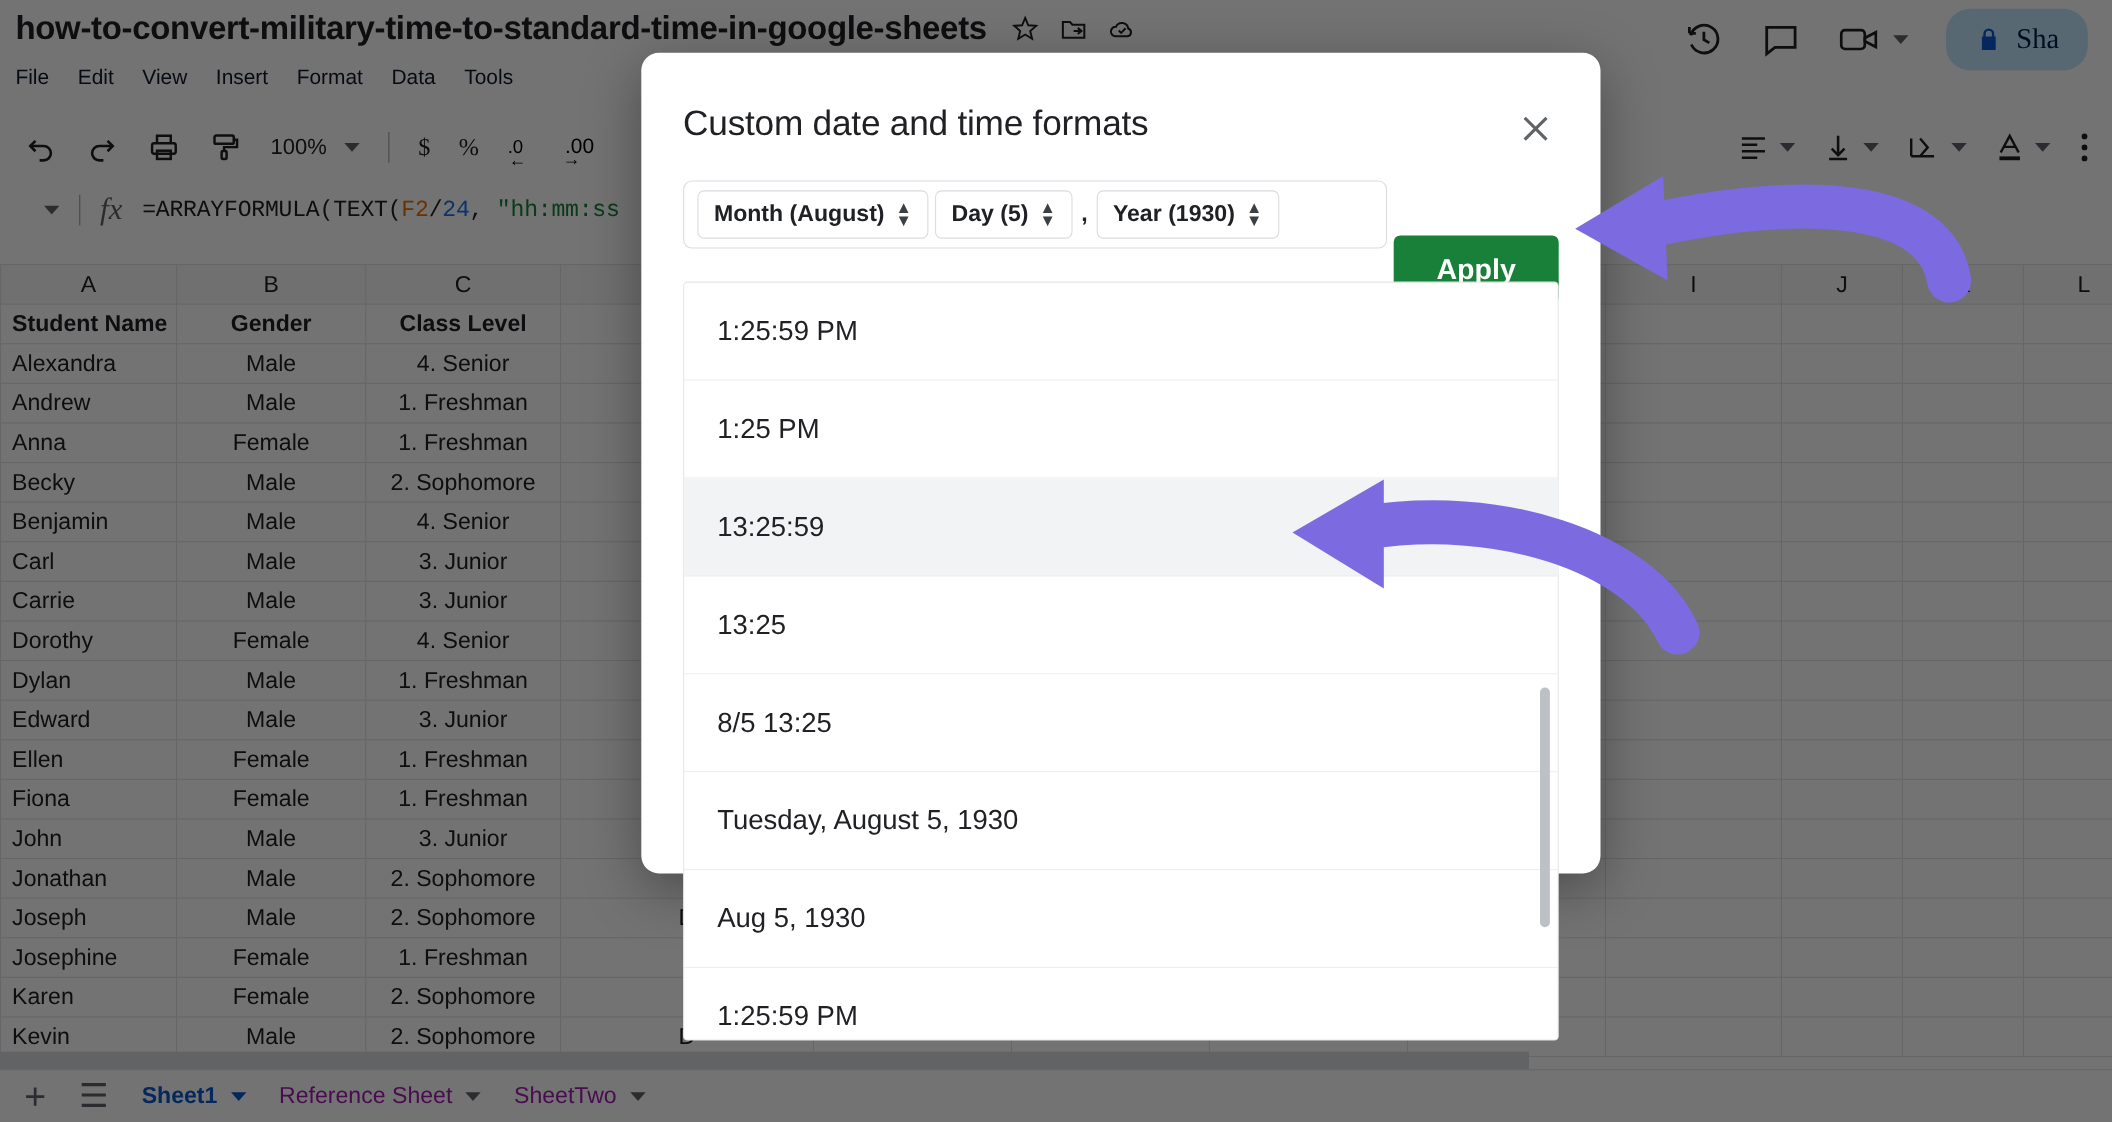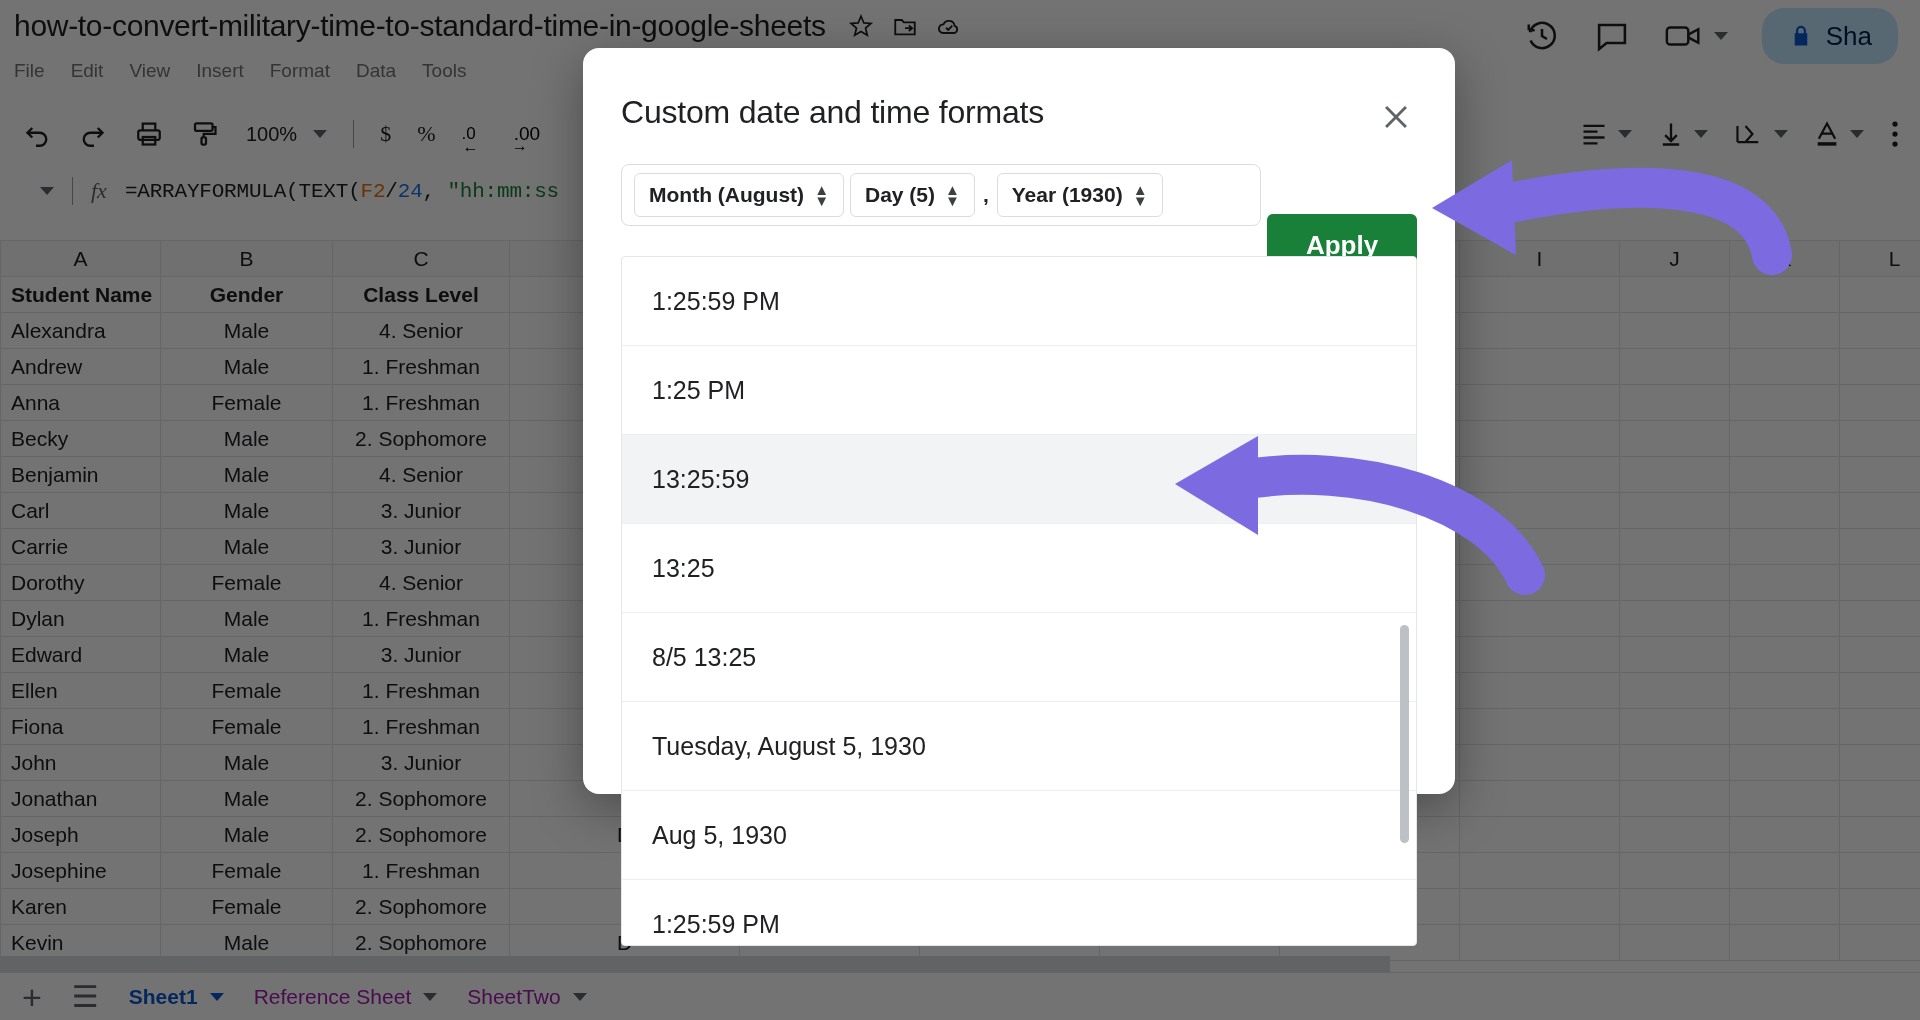--- a/index.html
+++ b/index.html
@@ -21,50 +21,50 @@
     z-index: 40; pointer-events: none;
   }
 
   
   .title-row {
     position: absolute; left: 0; top: 0; width: 1920px; height: 52px;
     display: flex; align-items: center; padding-left: 14px;
   }
   .doc-title {
     font-size: 30px; color: #202124; letter-spacing: -0.3px;
-    white-space: nowrap; font-weight: 400;
+    white-space: nowrap; font-weight: 700;
   }
   .title-icons { display: flex; align-items: center; gap: 18px; margin-left: 22px; }
   .ticon { width: 26px; height: 26px; display: block; }
 
   
   .menu-row {
     position: absolute; left: 0; top: 52px; width: 1920px; height: 38px;
     display: flex; align-items: center; padding-left: 14px; gap: 26px;
   }
-  .menu-item { font-size: 19px; color: #737373; white-space: nowrap; }
+  .menu-item { font-size: 19px; color: #0f172a; white-space: nowrap; }
 
   
   .toolbar-row {
     position: absolute; left: 0; top: 108px; width: 1920px; height: 52px;
     display: flex; align-items: center; padding-left: 22px; gap: 26px;
   }
   .tbtn { display: flex; align-items: center; justify-content: center; height: 34px; }
   .tbtn svg { display: block; }
   .zoom-box { display: flex; align-items: center; gap: 16px; font-size: 20px; color: #202124; }
   .tb-sep { width: 1px; height: 28px; background: #9aa0a6; }
   .tb-text { font-size: 22px; color: #202124; font-family: "Liberation Serif", serif; }
   .tb-sup { font-size: 13px; }
 
   
   .formula-row {
     position: absolute; left: 0; top: 168px; width: 1920px; height: 46px;
     display: flex; align-items: center; gap: 18px; padding-left: 40px;
   }
-  .fx-label { font-style: italic; font-size: 22px; color: #5f6368; font-family: "Liberation Serif", serif; }
+  .fx-label { font-style: italic; font-size: 28px; color: #5f6368; font-family: "Liberation Serif", serif; }
   .formula-text {
     font-family: "Liberation Mono", monospace; font-size: 21px;
     color: #202124; white-space: nowrap; letter-spacing: -0.2px;
   }
   .fm-ref { color: #e8710a; }
   .fm-num { color: #1a73e8; }
   .fm-str { color: #188038; }
 
   
   .grid-wrap { position: absolute; left: 0; top: 240px; width: 1920px; height: 740px; }
@@ -200,21 +200,21 @@
       <svg width="36" height="36" viewBox="0 0 24 24" fill="none" stroke="#202124" stroke-width="1.7">
         <path d="M3.4 4.6h17.2v12.1H8.4l-5 4z"></path>
       </svg>
       <span style="display:flex; align-items:center; gap:10px;">
         <svg width="40" height="34" viewBox="0 0 28 20" fill="none" stroke="#202124" stroke-width="1.7">
           <rect x="2" y="4" width="15" height="12" rx="2.4"></rect>
           <path d="M17 9l7-3.7v9.4L17 11z"></path>
         </svg>
         <span class="caret-dn"></span>
       </span>
-      <span style="display:flex;align-items:center;gap:12px;background:#c2e7ff;border-radius:22px;height:56px;padding:0 26px;">
+      <span style="display:flex;align-items:center;gap:12px;background:#c2e7ff;border-radius:22px;height:56px;padding:0 26px;font-family:Liberation Serif, serif;">
         <svg width="26" height="26" viewBox="0 0 24 24" fill="#0b57d0">
           <path d="M12 2.6a4.6 4.6 0 0 0-4.6 4.6v2.2H6.2v11.4h11.6V9.4h-1.2V7.2A4.6 4.6 0 0 0 12 2.6zm0 2a2.6 2.6 0 0 1 2.6 2.6v2.2H9.4V7.2A2.6 2.6 0 0 1 12 4.6z"></path>
         </svg>
         <span style="font-size:26px;color:#041e49;font-weight:500;white-space:nowrap;">Sha</span>
       </span>
     </div>
 
     <div class="toolbar-row">
       <span class="tbtn">
         <svg width="30" height="30" viewBox="0 0 24 24" fill="none" stroke="#202124" stroke-width="1.9">

